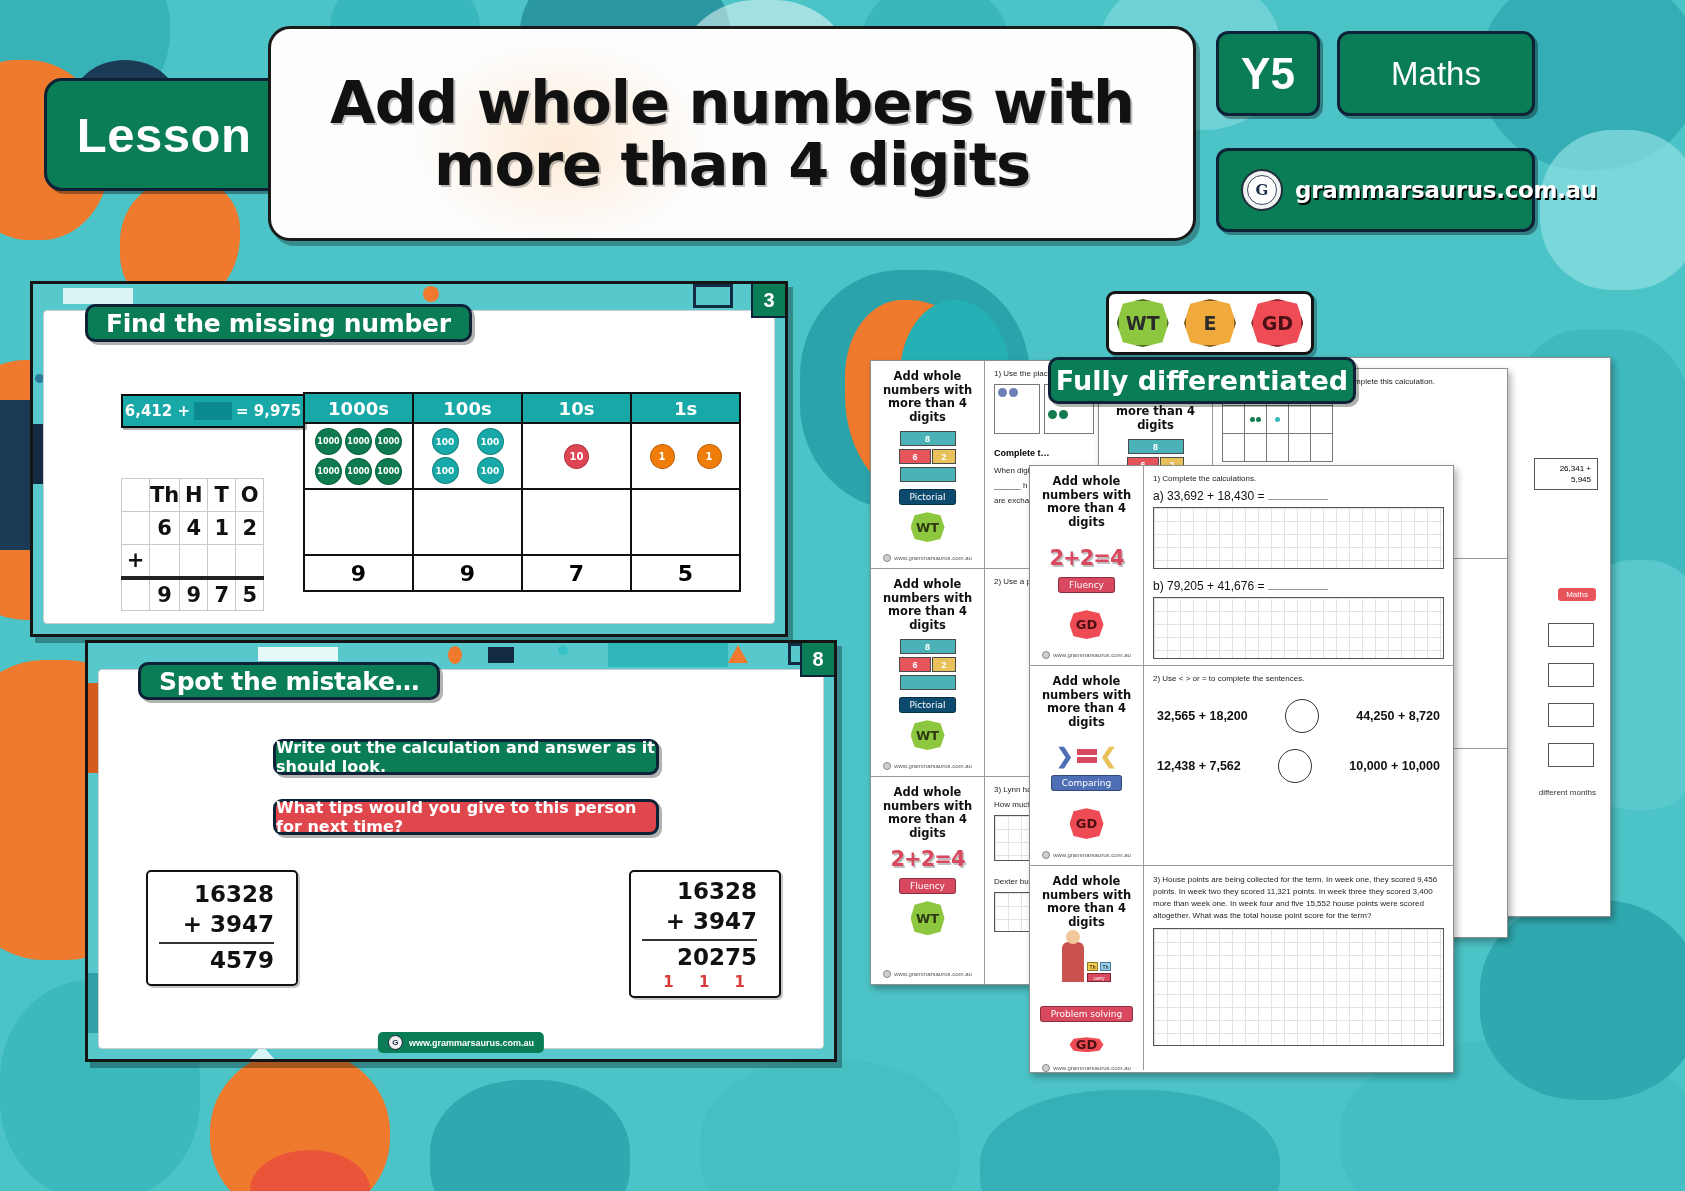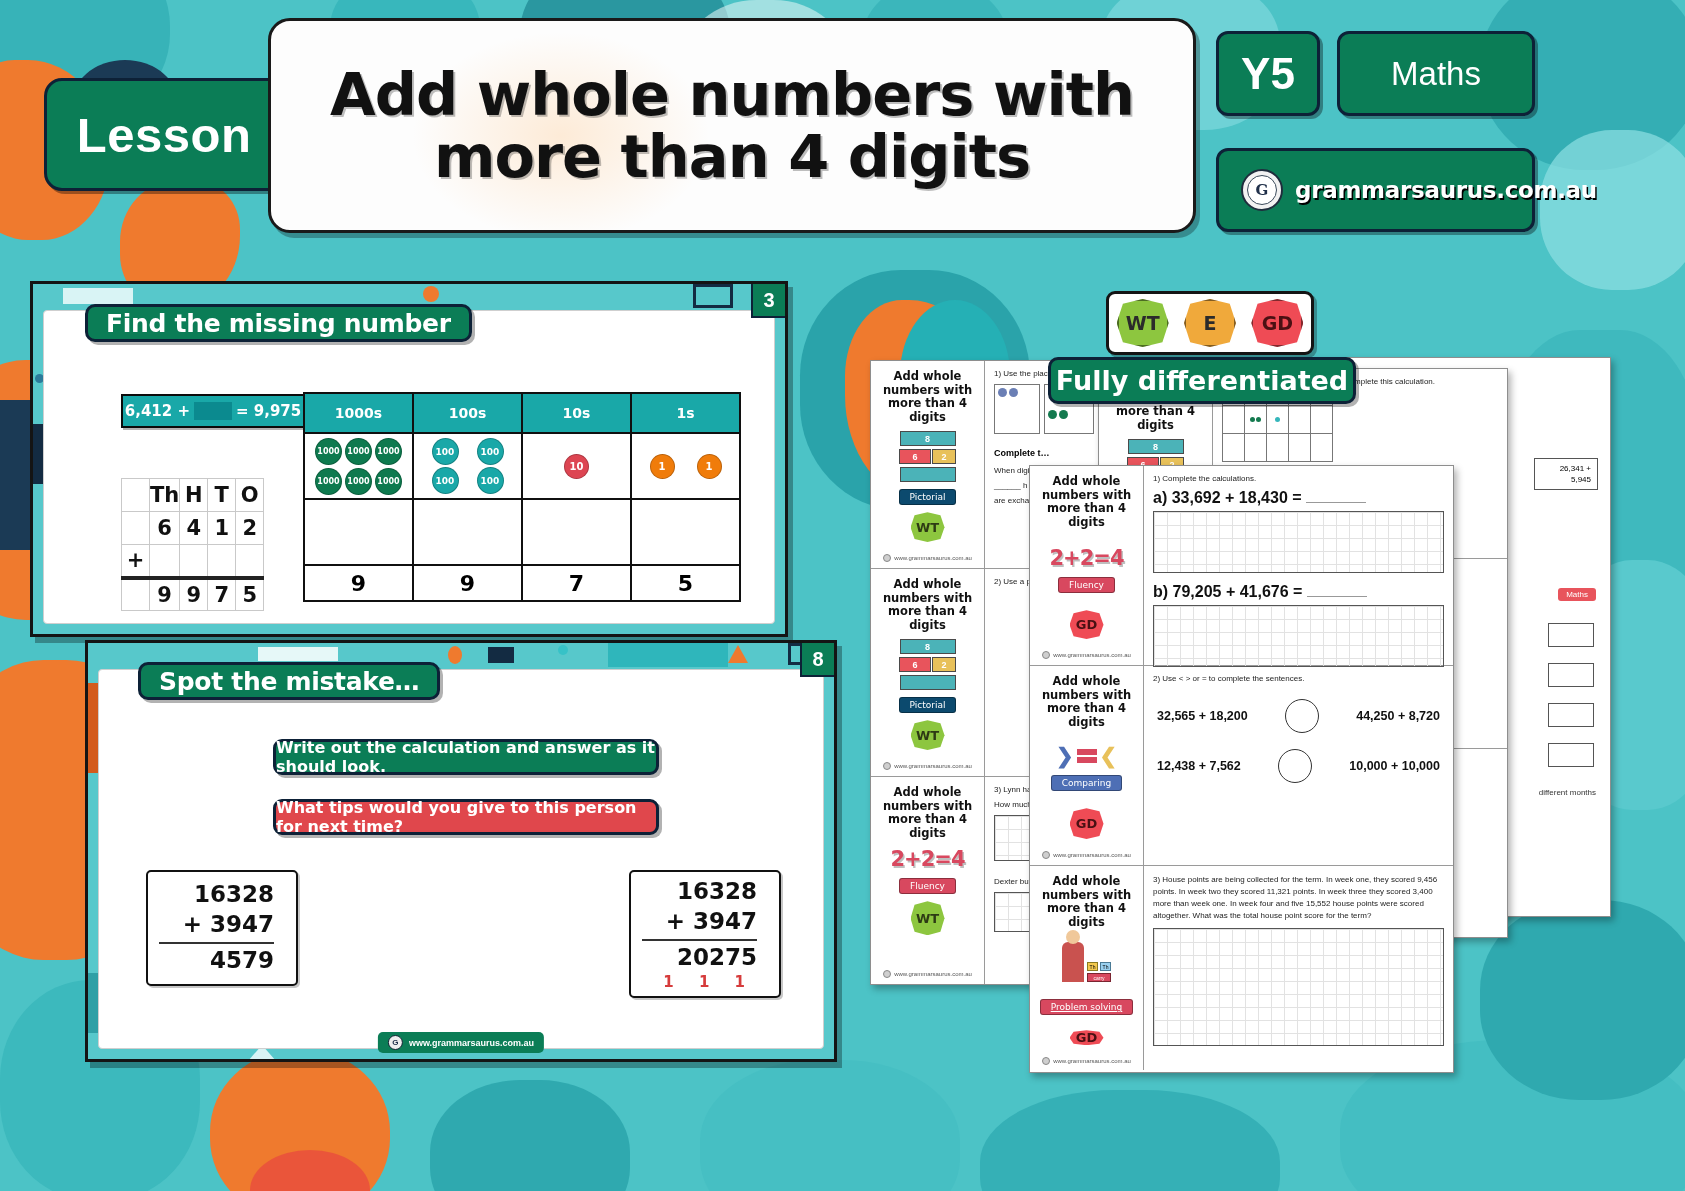--- a/index.html
+++ b/index.html
@@ -30,21 +30,21 @@
 
   
   #header { position: absolute; z-index: 5; }
   #lesson-badge {
     position: absolute; left: 44px; top: 78px;
     width: 282px; height: 113px;
     font-size: 49px; letter-spacing: .5px;
     border-radius: 18px;
   }
   #title-card {
-    position: absolute; left: 268px; top: 18px;
+    position: absolute; left: 268px; top: 26px;
     width: 928px; height: 215px;
     background: #fdfdfd;
     border: 3px solid #1a1a1a;
     border-radius: 22px;
     display: flex; align-items: center; justify-content: center;
     box-shadow: 4px 5px 0 rgba(0,0,0,.28);
     overflow: hidden;
   }
   #title-card .halo {
     position: absolute; width: 300px; height: 210px; left: 140px; top: 10px;
@@ -150,22 +150,22 @@
     border: 1px solid #c9c9c9;
     width: 28px; height: 33px;
     text-align: center; vertical-align: middle;
     font-size: 21px; font-weight: 800; color: #111;
     font-family: "DejaVu Sans", sans-serif;
   }
   .calc-grid tr.ruled td { border-bottom: 4px solid #222; }
 
   #pv-table { position: absolute; left: 303px; top: 392px; border-collapse: collapse; z-index: 6;}
   #pv-table th {
-    background: #19a8a8; color: #fff; font-size: 14px; font-weight: 700;
-    border: 2px solid #101010; height: 40px; width: 109px;
+    background: #19a8a8; color: #fff; font-size: 18px; font-weight: 700;
+    border: 2px solid #101010; height: 30px; width: 109px;
     font-family: "DejaVu Sans", sans-serif;
   }
   #pv-table td {
     border: 2px solid #101010; height: 66px; vertical-align: middle;
     text-align: center;
   }
   #pv-table td.answer { height: 36px; font-size: 22px; font-weight: 800; font-family:"DejaVu Sans",sans-serif; }
   .counters { display: flex; flex-wrap: wrap; gap: 3px; justify-content: center; align-items: center; padding: 3px 6px; }
   .ctr {
     border-radius: 50%; display: flex; align-items: center; justify-content: center;
@@ -280,21 +280,21 @@
     font-size: 11.5px; font-weight: 800; text-align: center; line-height: 1.18; color: #111;
   }
   .ws-right { flex: 1; padding: 8px 9px; position: relative; }
   .ws-q { font-size: 8px; color: #232323; margin-bottom: 6px; font-family:"Liberation Sans",sans-serif;}
   .grid-box {
     border: 1px solid #555; height: 62px; margin: 4px 0 10px;
     background-image: linear-gradient(to right, #e2e2e2 1px, transparent 1px),
                       linear-gradient(to bottom, #e2e2e2 1px, transparent 1px);
     background-size: 13px 13px;
   }
-  .calc-line { font-size: 16px; font-weight: 700; color: #111; margin: 3px 0 2px; font-family:"Liberation Sans",sans-serif;}
+  .calc-line { font-size: 12px; font-weight: 400; color: #111; margin: 3px 0 2px; font-family:"Liberation Sans",sans-serif;}
   .blankline { display: inline-block; width: 60px; border-bottom: 1px solid #999; }
   .compare-row {
     display: flex; align-items: center; justify-content: space-between;
     margin: 16px 4px; font-size: 12.5px; font-weight: 700; color: #111;
     font-family:"Liberation Sans",sans-serif;
   }
   .circle-blank { width: 34px; height: 34px; border: 1px solid #333; border-radius: 50%; flex: 0 0 auto;}
   .icon-strip { display: flex; flex-direction: column; gap: 3px; align-items: center; }
   .bar { width: 56px; height: 15px; border: 1px solid #4a4a4a; display:flex; align-items:center; justify-content:center; color:#fff; font-size:9px; font-weight:700;}
   .bar.teal { background: #4bb3b8; }
@@ -835,21 +835,21 @@
           <span style="position:absolute;left:4px;top:-12px;width:14px;height:14px;border-radius:50%;background:#f0c89a;"></span>
         </span>
         <span style="display:flex;flex-direction:column;gap:2px;">
           <span style="display:flex;gap:2px;">
             <span style="width:11px;height:9px;background:#f3c94e;border:1px solid #8a7a20;font-size:5px;display:flex;align-items:center;justify-content:center;">Th</span>
             <span style="width:11px;height:9px;background:#9ad0ef;border:1px solid #4a7a95;font-size:5px;display:flex;align-items:center;justify-content:center;">Th</span>
           </span>
           <span style="width:24px;height:9px;background:#d8485f;border:1px solid #7a2430;font-size:5px;color:#fff;display:flex;align-items:center;justify-content:center;">carry</span>
         </span>
       </div>
-      <span class="tag problem" style="margin-top:10px;text-decoration:underline;">Problem solving</span>
+      <span class="tag problem" style="margin-top:17px;">Problem solving</span>
       <span class="stamp gd" style="margin-top:8px;">GD</span>
       <div class="ws-foot">
         <span class="d"></span>
         <span>www.grammarsaurus.com.au</span>
       </div>
     </div>
     <div class="ws-right">
       <div class="ws-q" style="line-height:1.5;">3) House points are being collected for the term. In week one, they scored 9,456 points. In week two they scored 11,321 points. In week three they scored 3,400 more than week one. In week four and five 15,552 house points were scored altogether. What was the total house point score for the term?</div>
       <div class="grid-box" style="height:118px;"></div>
     </div>

